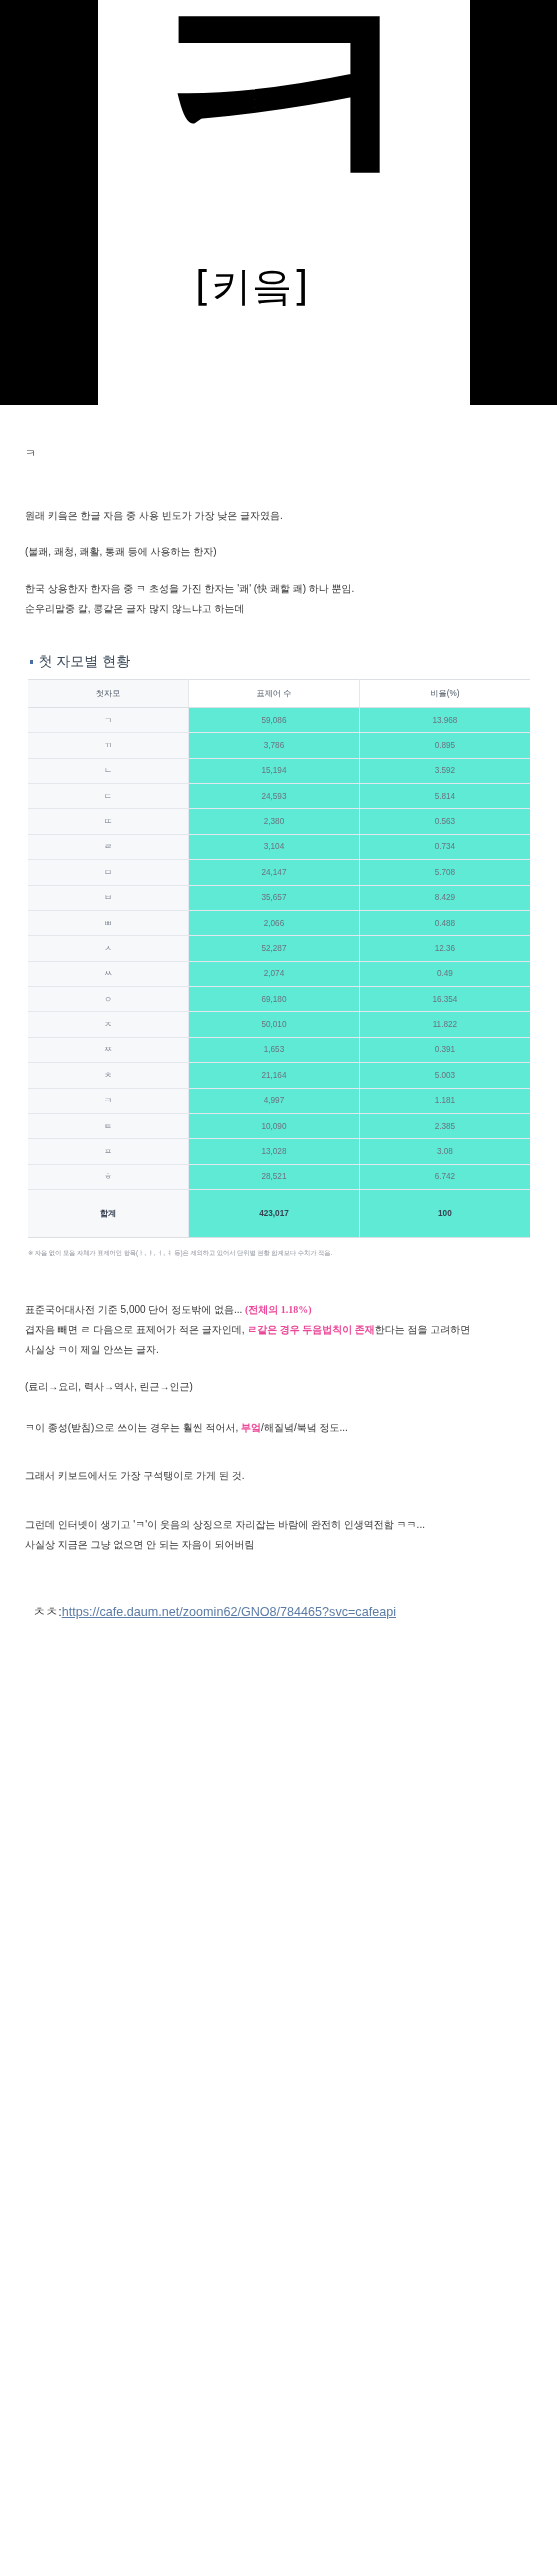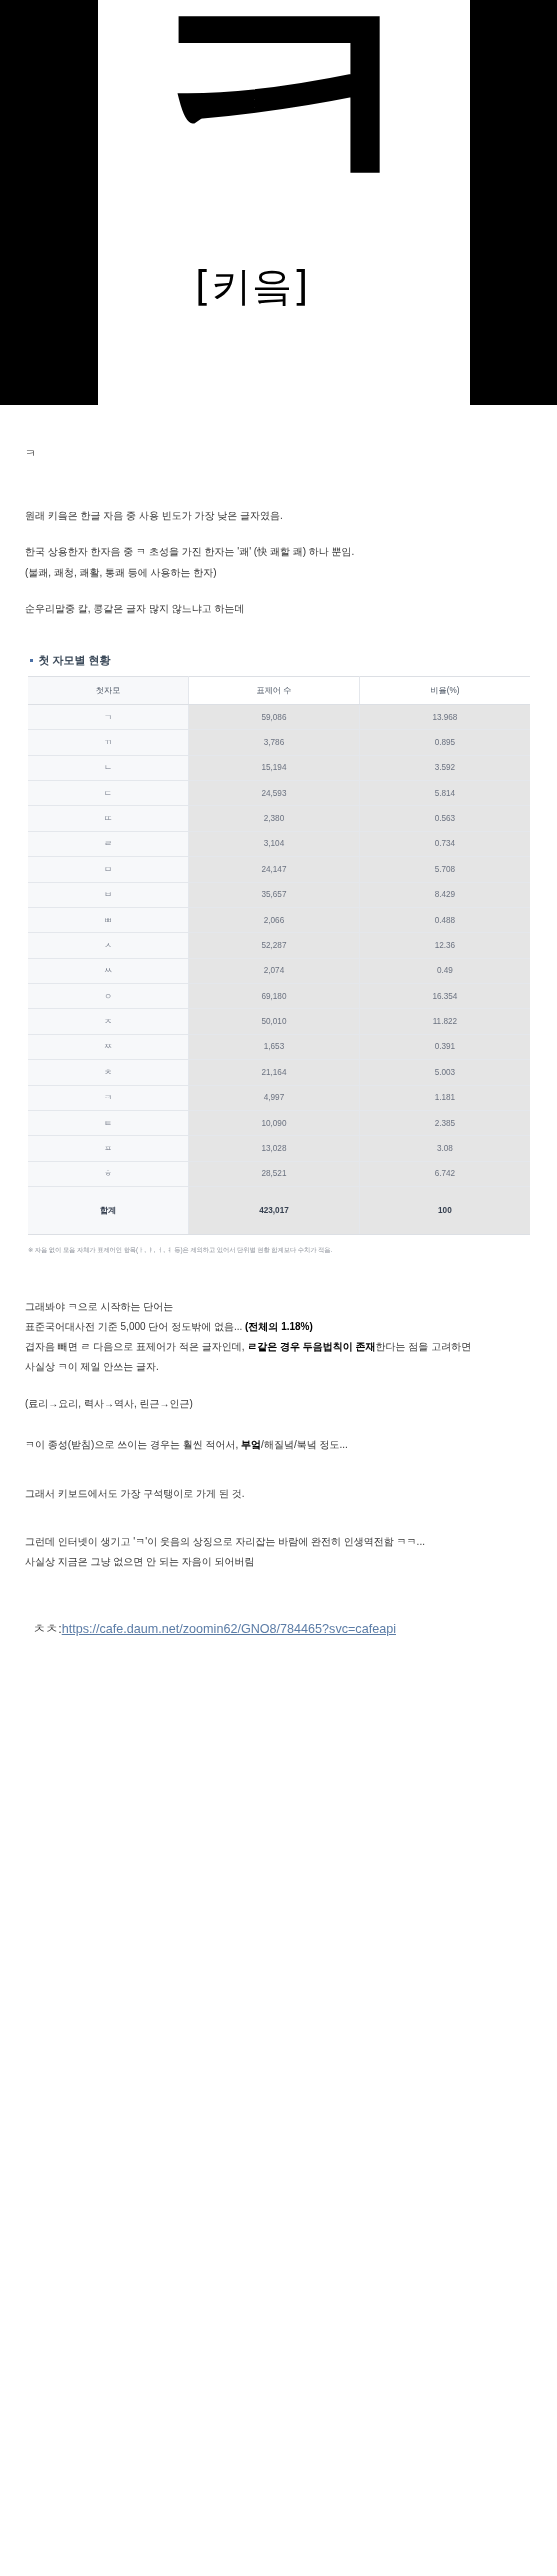--- a/index.html
+++ b/index.html
@@ -76,48 +76,48 @@
   .spacer-sm { height: 12px; }
 
   p.para {
     font-size: 10px;
     line-height: 1.72;
     color: #333333;
     margin: 0 0 19.3px 0;
     word-break: keep-all;
   }
   p.para.tight { margin-bottom: 3px; }
-  p.para b, p.para strong { font-weight: 700; color: #000000; }
+  p.para b, p.para strong { font-weight: 700; color: #ec4899; font-family: Liberation Serif, serif; }
 
   
   .table-block {
     margin: 4.5px 0 22px 0;
     padding: 0 3px;
   }
   .table-title {
-    font-size: 11px;
-    font-weight: 700;
+    font-size: 14px;
+    font-weight: 400;
     color: #3c4a5a;
     margin: 0 0 7.4px 1.5px;
     display: flex;
     align-items: center;
     gap: 5.2px;
   }
   .bullet-sq {
     display: inline-block;
     width: 3.7px; height: 3.7px;
     background: #4a6fa5;
     flex: 0 0 auto;
   }
   table.stat {
     width: 100%;
     border-collapse: collapse;
     font-size: 8.2px;
     color: #6b7280;
-    background: #e5e5e5;
+    background: #5eead4;
   }
   table.stat th, table.stat td {
     text-align: center;
     padding: 6.7px 3px;
     border-bottom: 0.7px solid #e4e7ec;
     font-weight: normal;
   }
   table.stat thead th {
     color: #4b5563;
     font-size: 8.2px;
@@ -174,22 +174,22 @@
   </div>
 </div>
 
 <div class="content">
 
   <div class="lead-glyph">ㅋ</div>
 
   <div class="spacer-lg"></div>
 
   <p class="para">원래 키읔은 한글 자음 중 사용 빈도가 가장 낮은 글자였음.</p>
+  <p class="para">(불쾌, 쾌청, 쾌활, 통쾌 등에 사용하는 한자)</p>
   <p class="para tight">한국 상용한자 한자음 중 ㅋ 초성을 가진 한자는 '쾌' (快 쾌할 쾌) 하나 뿐임.</p>
-  <p class="para">(불쾌, 쾌청, 쾌활, 통쾌 등에 사용하는 한자)</p>
   <p class="para">순우리말중 칼, 콩같은 글자 많지 않느냐고 하는데</p>
 
   <div class="spacer-sm"></div>
 
   <div class="table-block">
     <div class="table-title">
       <span class="bullet-sq"></span>
       <span>첫 자모별 현황</span>
     </div>
     <table class="stat">
@@ -301,21 +301,20 @@
             <td class="col-c">423,017</td>
             <td class="col-p">100</td>
           </tr>
         </tbody>
     </table>
     <div class="table-note">※ 자음 없이 모음 자체가 표제어인 항목(ㅏ, ㅑ, ㅓ, ㅕ 등)은 제외하고 있어서 단위별 현황 합계보다 수치가 적음.</div>
   </div>
 
   <div class="spacer-md"></div>
 
-  <p class="para tight">그래봐야 ㅋ으로 시작하는 단어는</p>
   <p class="para tight">표준국어대사전 기준 5,000 단어 정도밖에 없음... <b>(전체의 1.18%)</b></p>
   <p class="para tight">겹자음 빼면 ㄹ 다음으로 표제어가 적은 글자인데, <b>ㄹ같은 경우 두음법칙이 존재</b>한다는 점을 고려하면</p>
   <p class="para">사실상 ㅋ이 제일 안쓰는 글자.</p>
   <p class="para tight">(료리→요리, 력사→역사, 린근→인근)</p>
 
   <div class="spacer-md"></div>
 
   <p class="para">ㅋ이 종성(받침)으로 쓰이는 경우는 훨씬 적어서, <b>부엌</b>/해질녘/북녘 정도...</p>
 
   <div class="spacer-sm"></div>

